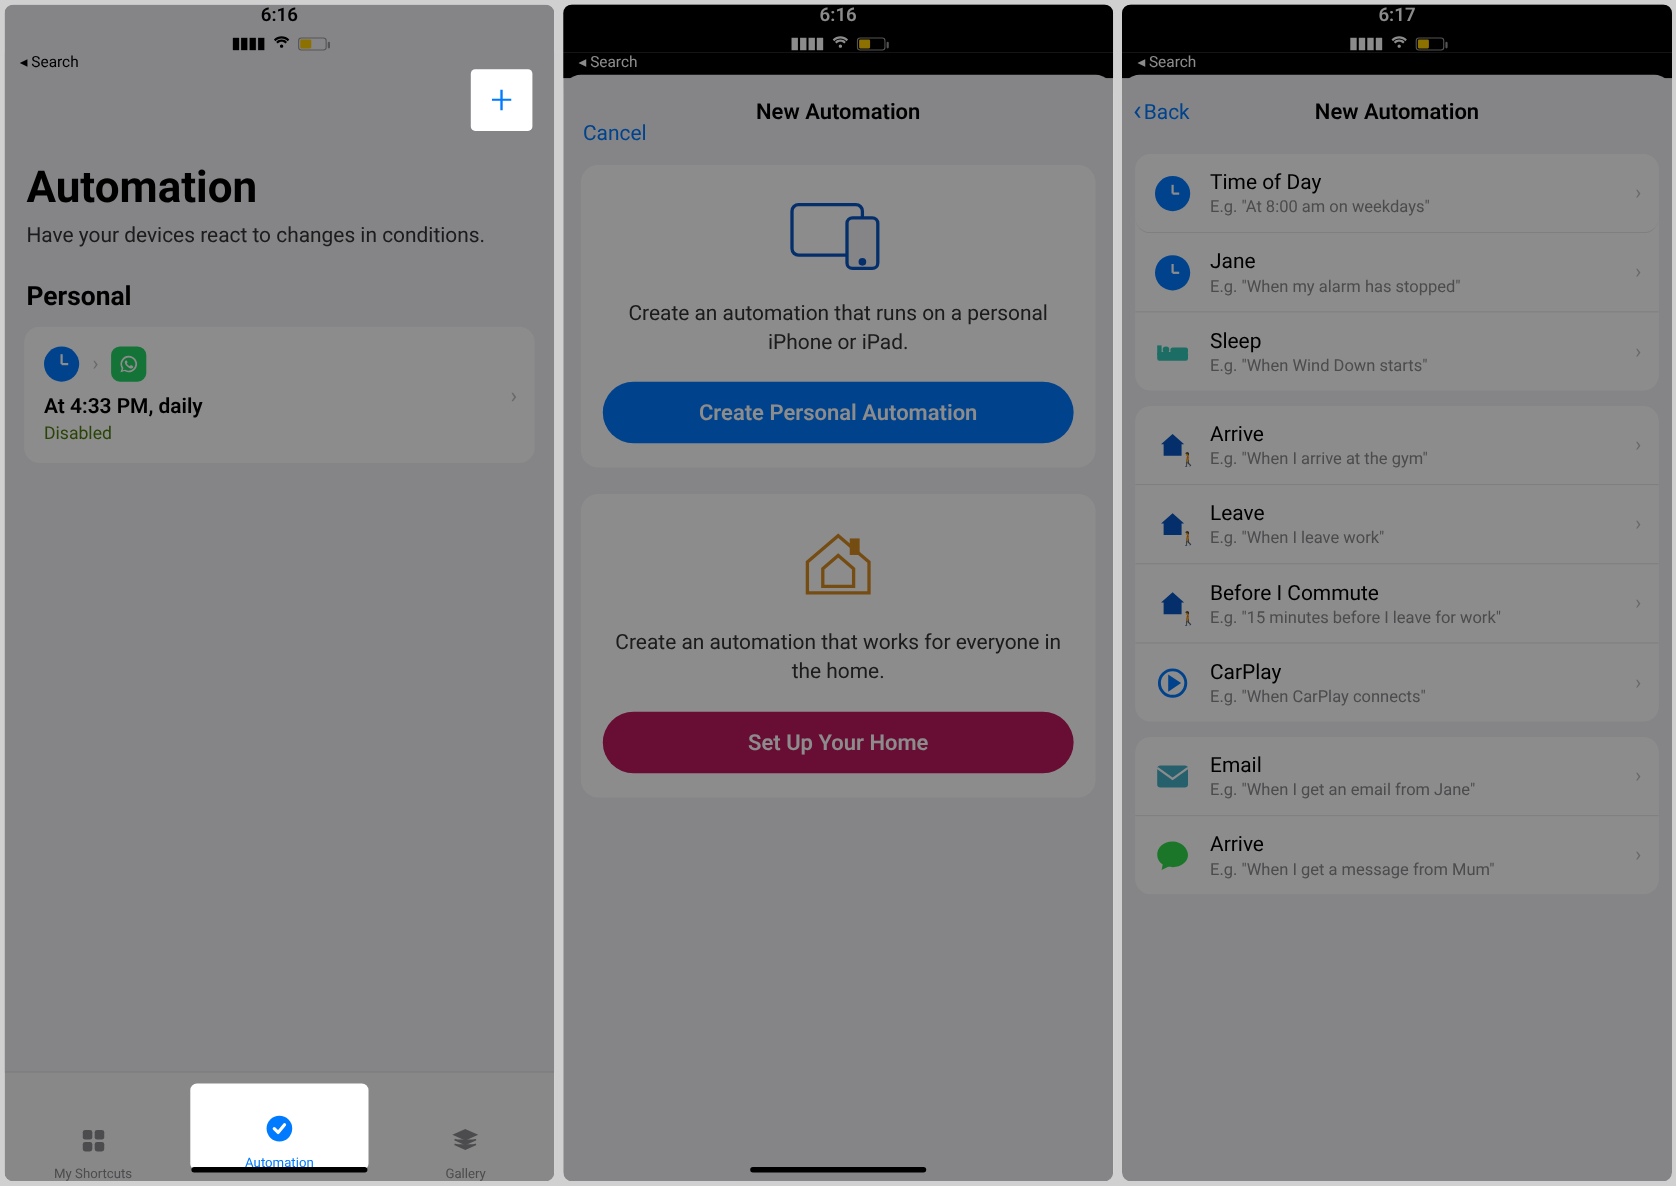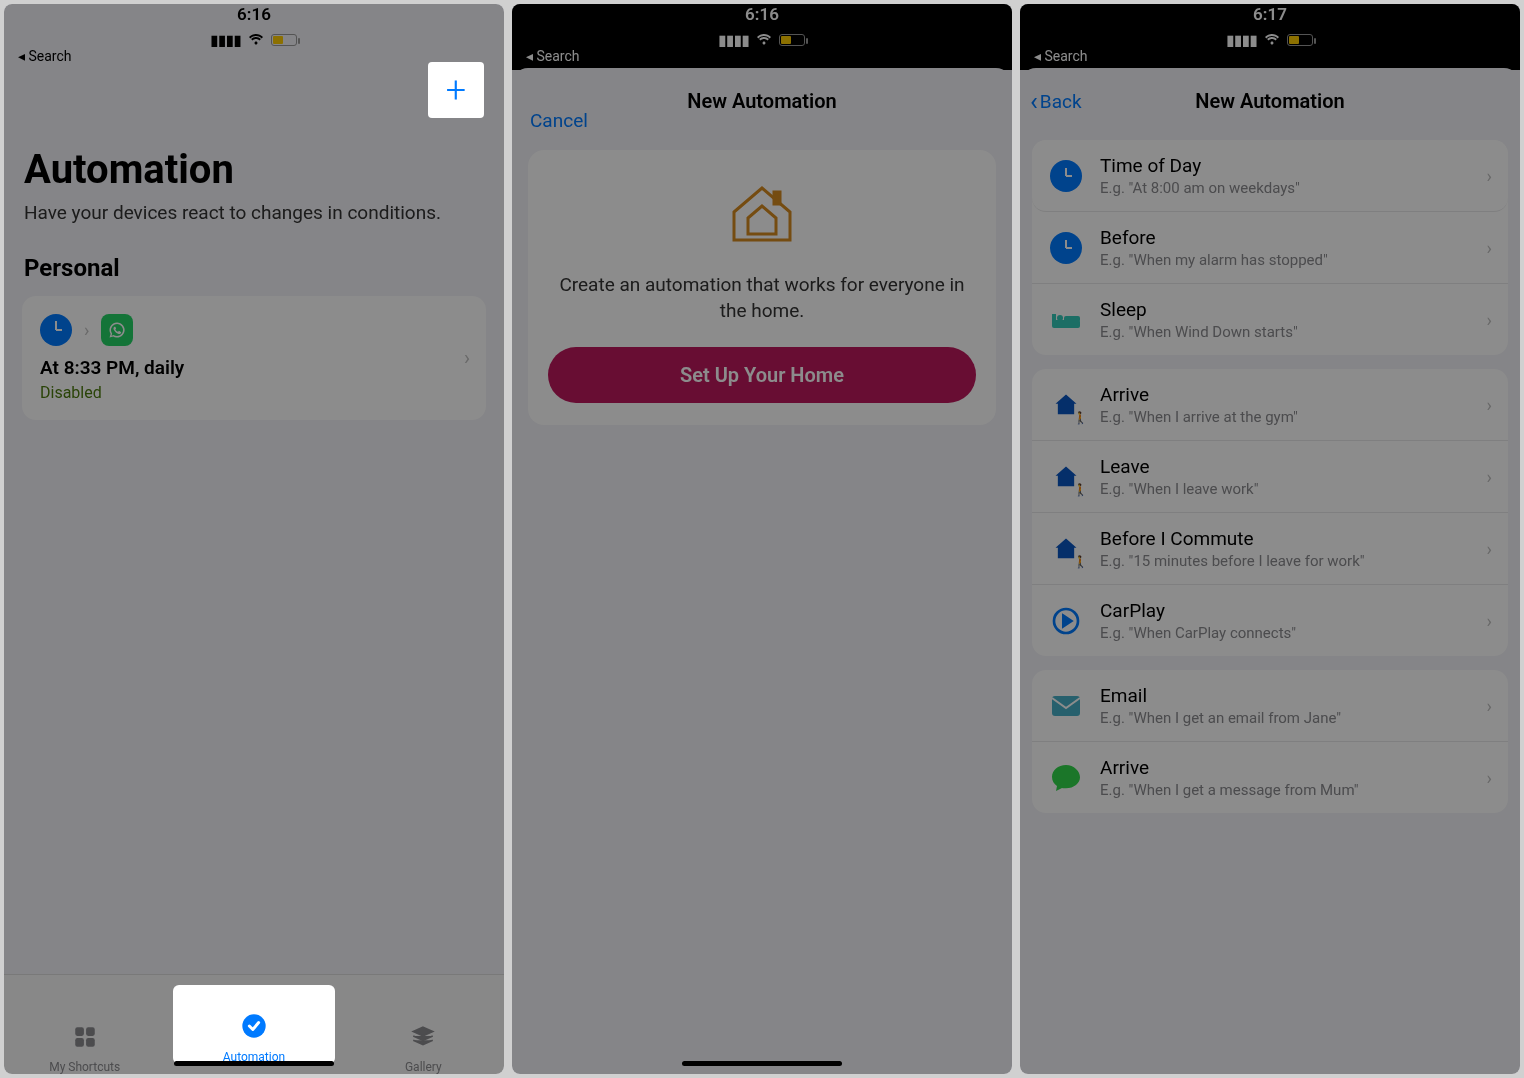--- a/index.html
+++ b/index.html
@@ -229,21 +229,21 @@
   <div class="s1-card">
     <div class="s1-icons">
       <span class="clock-icon"></span>
       <span class="arrow-small">›</span>
       <span class="wa-icon">
         <svg width="18" height="18" viewBox="0 0 24 24" fill="#fff">
             <path d="M12 2a10 10 0 00-8.5 15.2L2 22l4.9-1.5A10 10 0 1012 2zm0 18a8 8 0 01-4.1-1.1l-.3-.2-2.9.9.9-2.8-.2-.3A8 8 0 1112 20zm4.4-6c-.2-.1-1.4-.7-1.6-.8s-.4-.1-.5.1-.6.8-.7.9-.3.2-.5.1a6.5 6.5 0 01-3.2-2.8c-.2-.4.2-.4.7-1.3.1-.2 0-.3 0-.4s-.5-1.3-.7-1.7c-.2-.5-.4-.4-.5-.4h-.5c-.2 0-.4.1-.7.3s-.9.9-.9 2.1.9 2.5 1 2.6 1.8 2.8 4.4 3.9c1.6.7 2.3.8 3.1.6.5-.1 1.4-.6 1.6-1.1s.2-1 .1-1.1-.2-.2-.5-.3z"></path>
           </svg>
       </span>
     </div>
-    <div class="s1-card-title">At 8:33 PM, daily</div>
+    <div class="s1-card-title">At 4:33 PM, daily</div>
     <div class="s1-card-sub">Disabled</div>
     <span class="s1-card-chev">›</span>
   </div>
   <div class="tabbar">
     <div class="tab">
       <span class="tab-icon">
         <svg width="26" height="26" viewBox="0 0 24 24" fill="#8a8a8e">
             <rect x="3" y="3" width="8" height="8" rx="2"></rect>
             <rect x="13" y="3" width="8" height="8" rx="2"></rect>
             <rect x="3" y="13" width="8" height="8" rx="2"></rect>
@@ -290,20 +290,33 @@
     </div>
   </div>
   <div class="back-search">◂ Search</div>
   <div class="sheet">
     <div class="sheet-nav">
       <span class="cancel">Cancel</span>
       <span class="title">New Automation</span>
     </div>
     <div class="card">
       <span class="device-svg">
+        <svg width="100" height="70" viewBox="0 0 100 70" fill="none" stroke="#0a56c2" stroke-width="3">
+          <rect x="8" y="8" width="64" height="46" rx="6"></rect>
+          <rect x="58" y="20" width="28" height="46" rx="5" fill="#f2f2f7"></rect>
+          <circle cx="72" cy="60" r="2" fill="#0a56c2"></circle>
+        </svg>
+      </span>
+      <div class="card-desc">Create an automation that runs on a personal iPhone or iPad.</div>
+      <div class="pill-btn pill-blue">
+        <span>Create Personal Automation</span>
+      </div>
+    </div>
+    <div class="card">
+      <span class="device-svg">
         <svg width="80" height="70" viewBox="0 0 80 70" fill="none" stroke="#d68a1f" stroke-width="3">
           <path d="M12 34 L40 10 L68 34 L68 62 L12 62 Z"></path>
           <path d="M26 40 L40 28 L54 40 L54 56 L26 56 Z"></path>
           <rect x="52" y="14" width="6" height="12" fill="#d68a1f"></rect>
         </svg>
       </span>
       <div class="card-desc">Create an automation that works for everyone in the home.</div>
       <div class="pill-btn pill-orange">
         <span>Set Up Your Home</span>
       </div>
@@ -347,21 +360,21 @@
           <div class="t">Time of Day</div>
           <div class="s">E.g. "At 8:00 am on weekdays"</div>
         </div>
         <span class="trig-chev">›</span>
       </div>
       <div class="trigger-row">
         <span class="trig-icon">
             <span class="clock-sm"></span>
           </span>
         <div class="trig-text">
-          <div class="t">Before</div>
+          <div class="t">Jane</div>
           <div class="s">E.g. "When my alarm has stopped"</div>
         </div>
         <span class="trig-chev">›</span>
       </div>
       <div class="trigger-row">
         <span class="trig-icon bed-icon">
           <svg width="32" height="24" viewBox="0 0 32 24" fill="#34c8b9">
               <rect x="2" y="12" width="28" height="8" rx="2"></rect>
               <rect x="2" y="6" width="4" height="8"></rect>
               <circle cx="10" cy="10" r="3"></circle>

